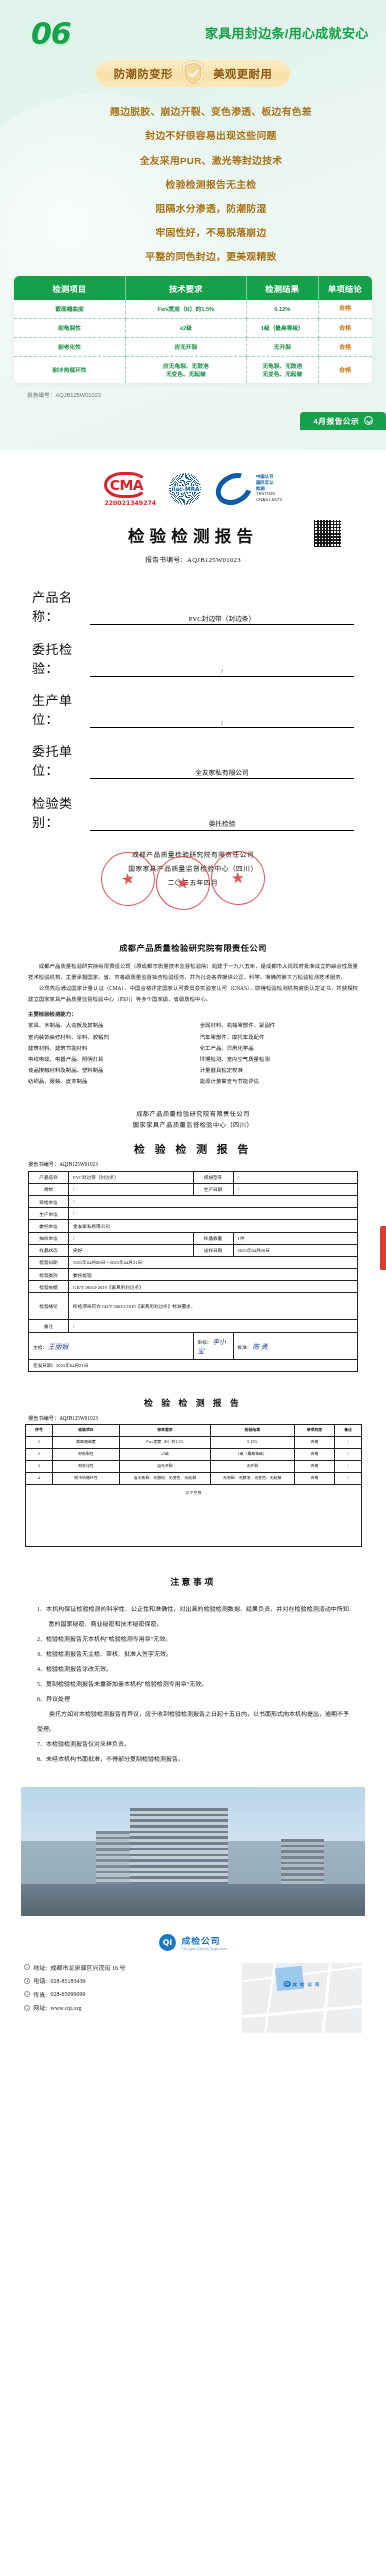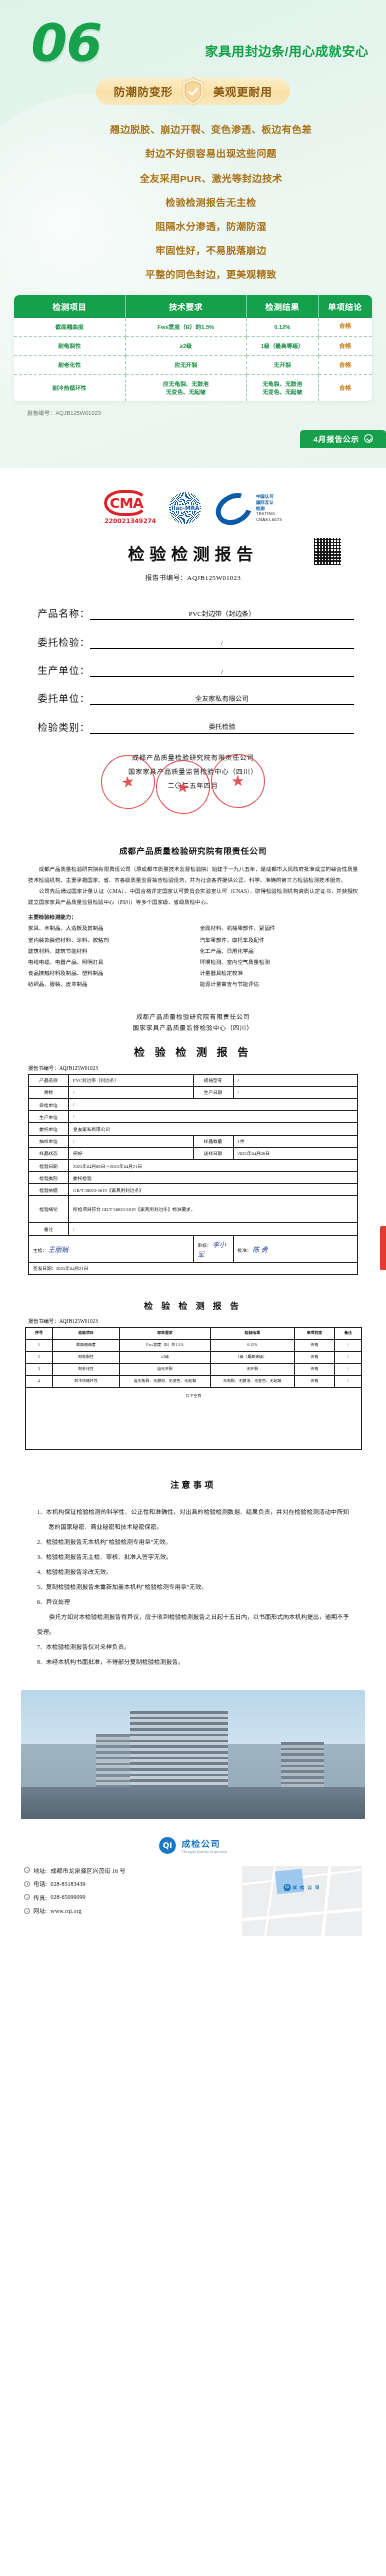--- a/index.html
+++ b/index.html
@@ -31,21 +31,21 @@
     pointer-events: none;
   }
   .hero-head {
     display: flex;
     align-items: flex-end;
     padding: 21.6px 17.5px 0 31px;
     position: relative;
     z-index: 2;
   }
   .hero-num {
-    font-size: 52px;
+    font-size: 30px;
     line-height: .82;
     font-weight: bold;
     color: #17a14b;
     font-style: italic;
     letter-spacing: -1px;
     text-shadow: 1px 1.5px 0 rgba(23,161,75,.14);
     font-family: "DejaVu Sans", sans-serif;
   }
   .hero-rule {
     flex: 1;
@@ -195,21 +195,21 @@
 
   
   .doc {
     background: #fff;
     padding: 13.4px 0 0 0;
     font-family: "Liberation Serif", serif;
     color: #111;
   }
   .logos {
     display: flex;
-    align-items: flex-end;
+    align-items: center;
     justify-content: center;
     gap: 13.4px;
     margin: 8.2px 0 5.2px 0;
   }
   .cma { text-align: center; }
   .cma-badge {
     width: 44px; height: 26px;
     border: 3.1px solid #d9252a;
     border-radius: 50% / 60%;
     border-right-color: transparent;
@@ -263,21 +263,21 @@
       repeating-linear-gradient(0deg,#111 0 1.5px,#fff 1.5px 3.1px);
     background-blend-mode: multiply;
     opacity: .92;
   }
   .doc-sub {
     text-align: center; font-size: 6.7px; margin-top: 7.2px; letter-spacing: 0.3px;
   }
 
   .fields { margin: 23px 32px 0 32px; }
   .field { display: flex; align-items: flex-end; margin-bottom: 13.4px; }
-  .field-lab { width: 58px; font-size: 10px; letter-spacing: 0.5px; flex: none; text-align: right; }
+  .field-lab { width: 58px; font-size: 13px; letter-spacing: 0.5px; flex: none; }
   .field-val {
     flex: 1; border-bottom: 0.7px solid #000;
     text-align: center; font-size: 6.7px; padding-bottom: 1.5px;
   }
 
   .stamp-zone {
     position: relative;
     height: 77px;
     margin: 17.5px 0 0 0;
     text-align: center;

